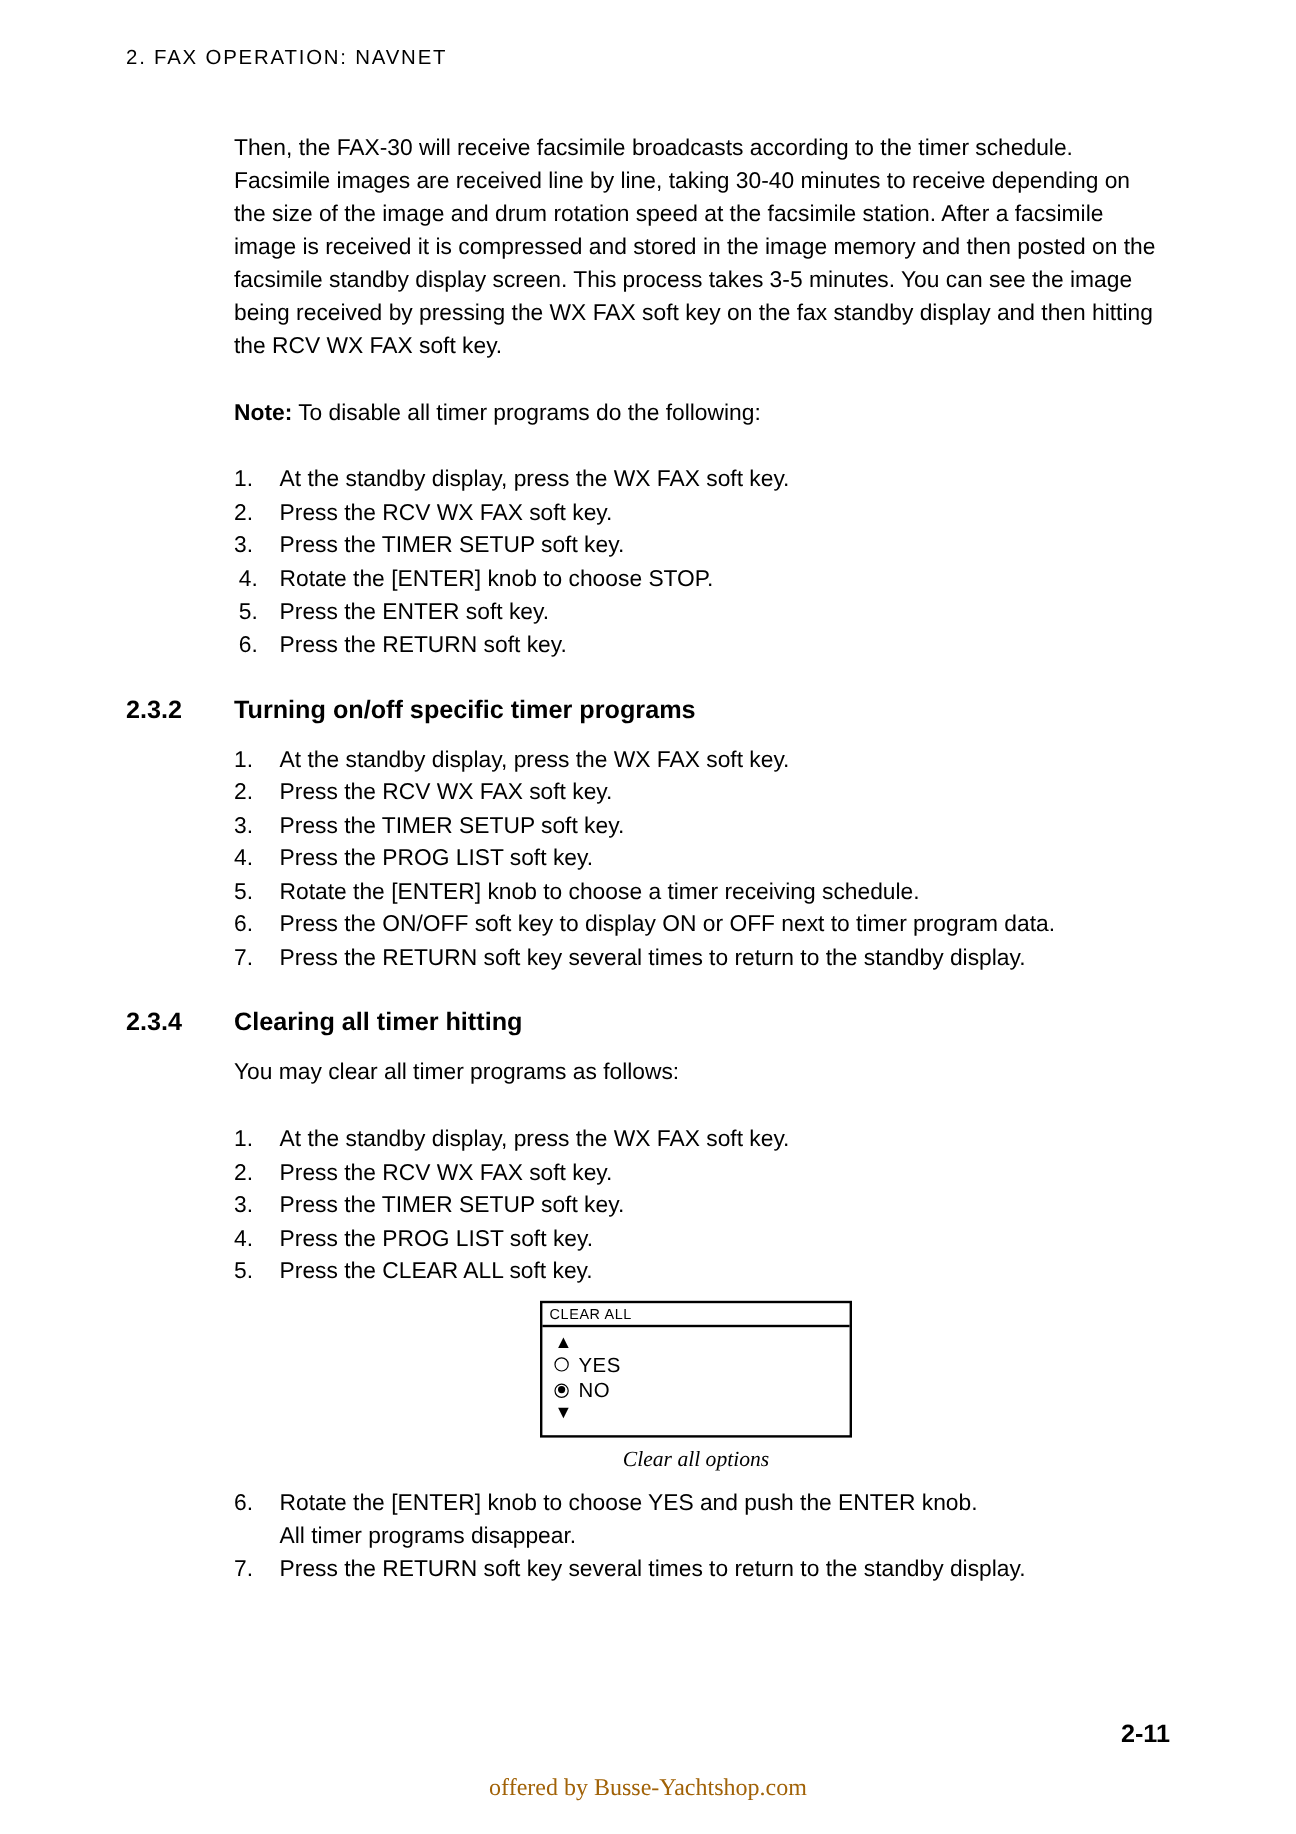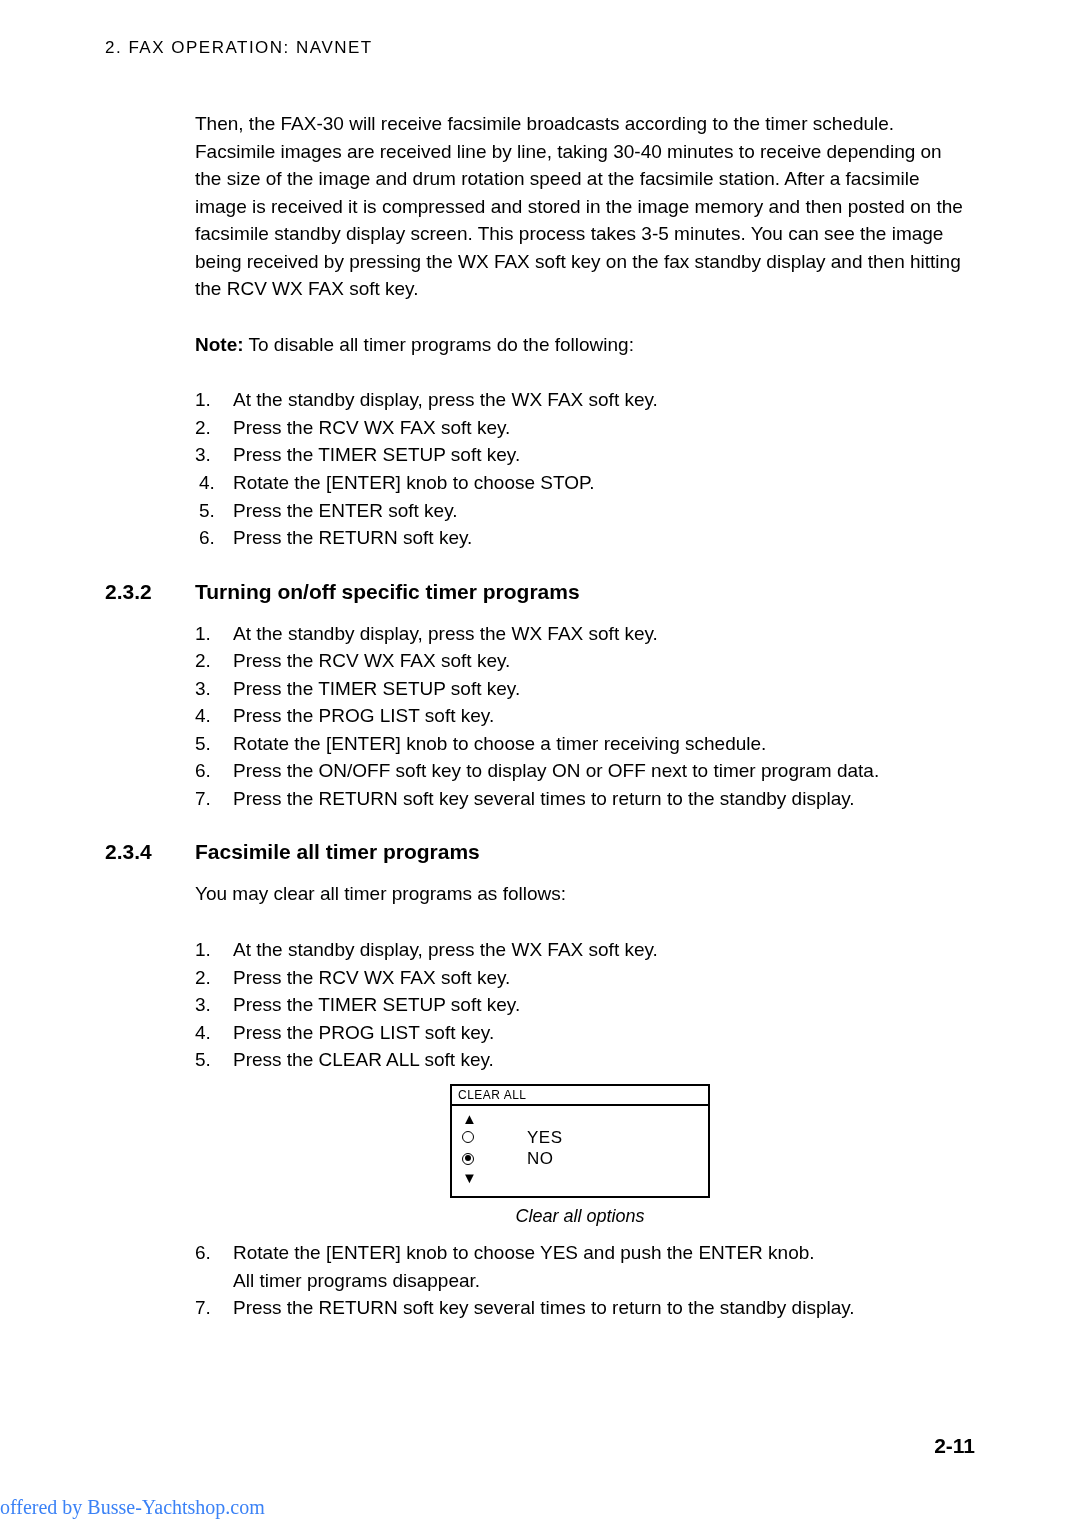--- a/index.html
+++ b/index.html
@@ -97,21 +97,20 @@
     }
     .arrow-up, .arrow-down {
       font-size: 15px;
     }
     .radio-row {
       display: flex;
       align-items: center;
       font-size: 17px;
       line-height: 1.25;
       letter-spacing: 0.5px;
-      gap: 45px;
     }
     .radio-empty, .radio-filled {
       display: inline-block;
       width: 12px;
       height: 12px;
       border: 1.5px solid #000;
       border-radius: 50%;
       margin-right: 8px;
       position: relative;
     }
@@ -123,36 +122,38 @@
       background: #000;
       border-radius: 50%;
       top: 1.5px;
       left: 1.5px;
     }
     .figure-caption {
       font-size: 18px;
       font-style: italic;
       text-align: center;
       margin-bottom: 12px;
+      font-family: Liberation Serif, serif;
     }
     .page-num {
       position: absolute;
       right: 105px;
       bottom: 70px;
       font-size: 21px;
       font-weight: bold;
     }
     .footer {
       position: absolute;
-      bottom: 9px;
+      bottom: 26px;
       width: 100%;
       left: 0;
+      text-align: center;
       font-family: Georgia, 'Times New Roman', serif;
       font-size: 20px;
-      color: #3b82f6;
+      color: #a16207;
     }
     .sub-line {
       margin-left: 0;
       font-size: 19px;
       line-height: 1.45;
     }
   </style>
 </head>
 <body>
 
@@ -187,21 +188,21 @@
     <li class="num-spaced" data-num="3">Press the TIMER SETUP soft key.</li>
     <li class="num-spaced" data-num="4">Press the PROG LIST soft key.</li>
     <li class="num-spaced" data-num="5">Rotate the [ENTER] knob to choose a timer receiving schedule.</li>
     <li class="num-spaced" data-num="6">Press the ON/OFF soft key to display ON or OFF next to timer program data.</li>
     <li class="num-spaced" data-num="7">Press the RETURN soft key several times to return to the standby display.</li>
   </ol>
 </div>
 
 <div class="section-row">
   <div class="section-num">2.3.4</div>
-  <div class="section-title">Facsimile all timer programs</div>
+  <div class="section-title">Clearing all timer hitting</div>
 </div>
 
 <div class="content">
   <p class="para" style="margin-bottom:28px;">You may clear all timer programs as follows:</p>
   <ol class="ol-tight">
     <li class="num-spaced" data-num="1">At the standby display, press the WX FAX soft key.</li>
     <li class="num-spaced" data-num="2">Press the RCV WX FAX soft key.</li>
     <li class="num-spaced" data-num="3">Press the TIMER SETUP soft key.</li>
     <li class="num-spaced" data-num="4">Press the PROG LIST soft key.</li>
     <li class="num-spaced" data-num="5">Press the CLEAR ALL soft key.</li>

